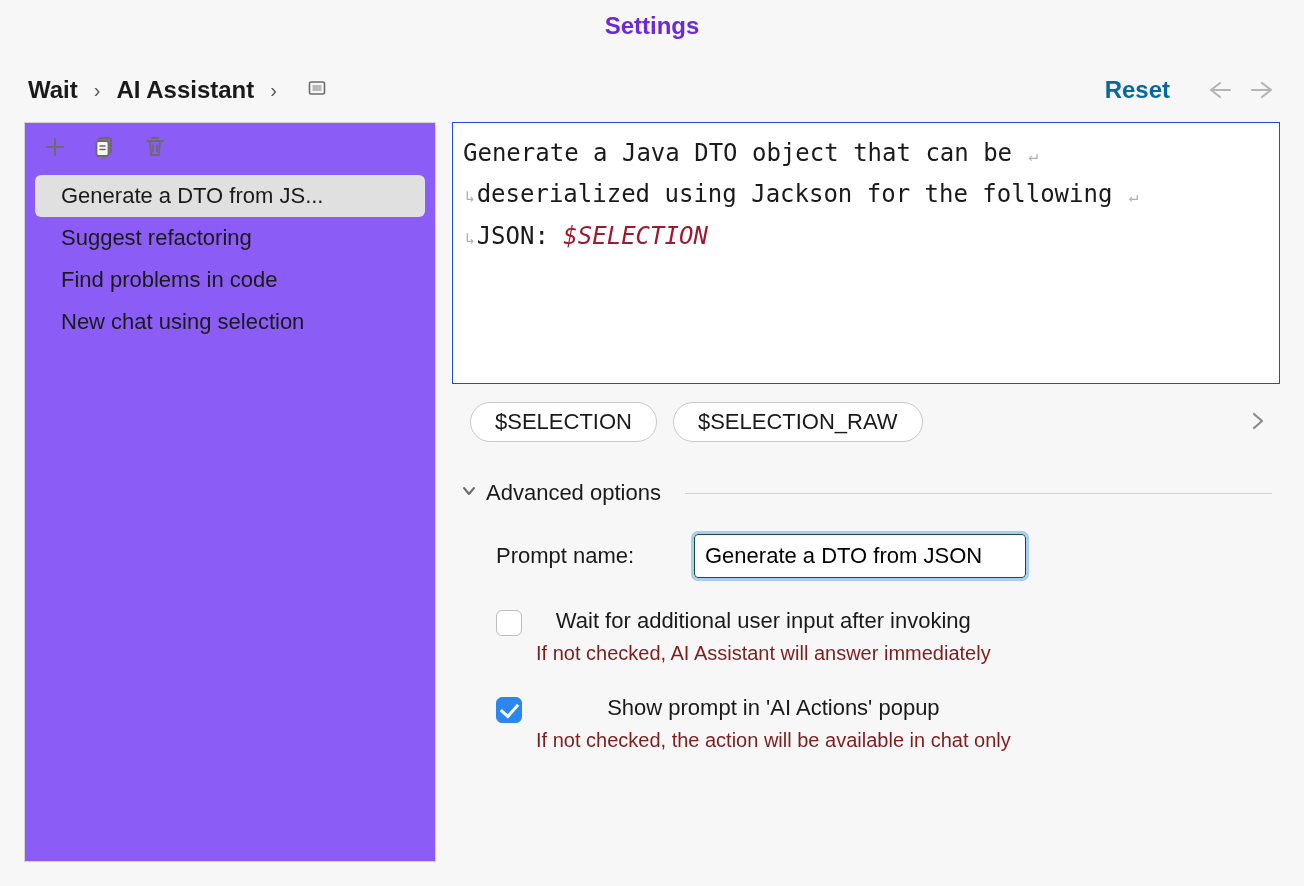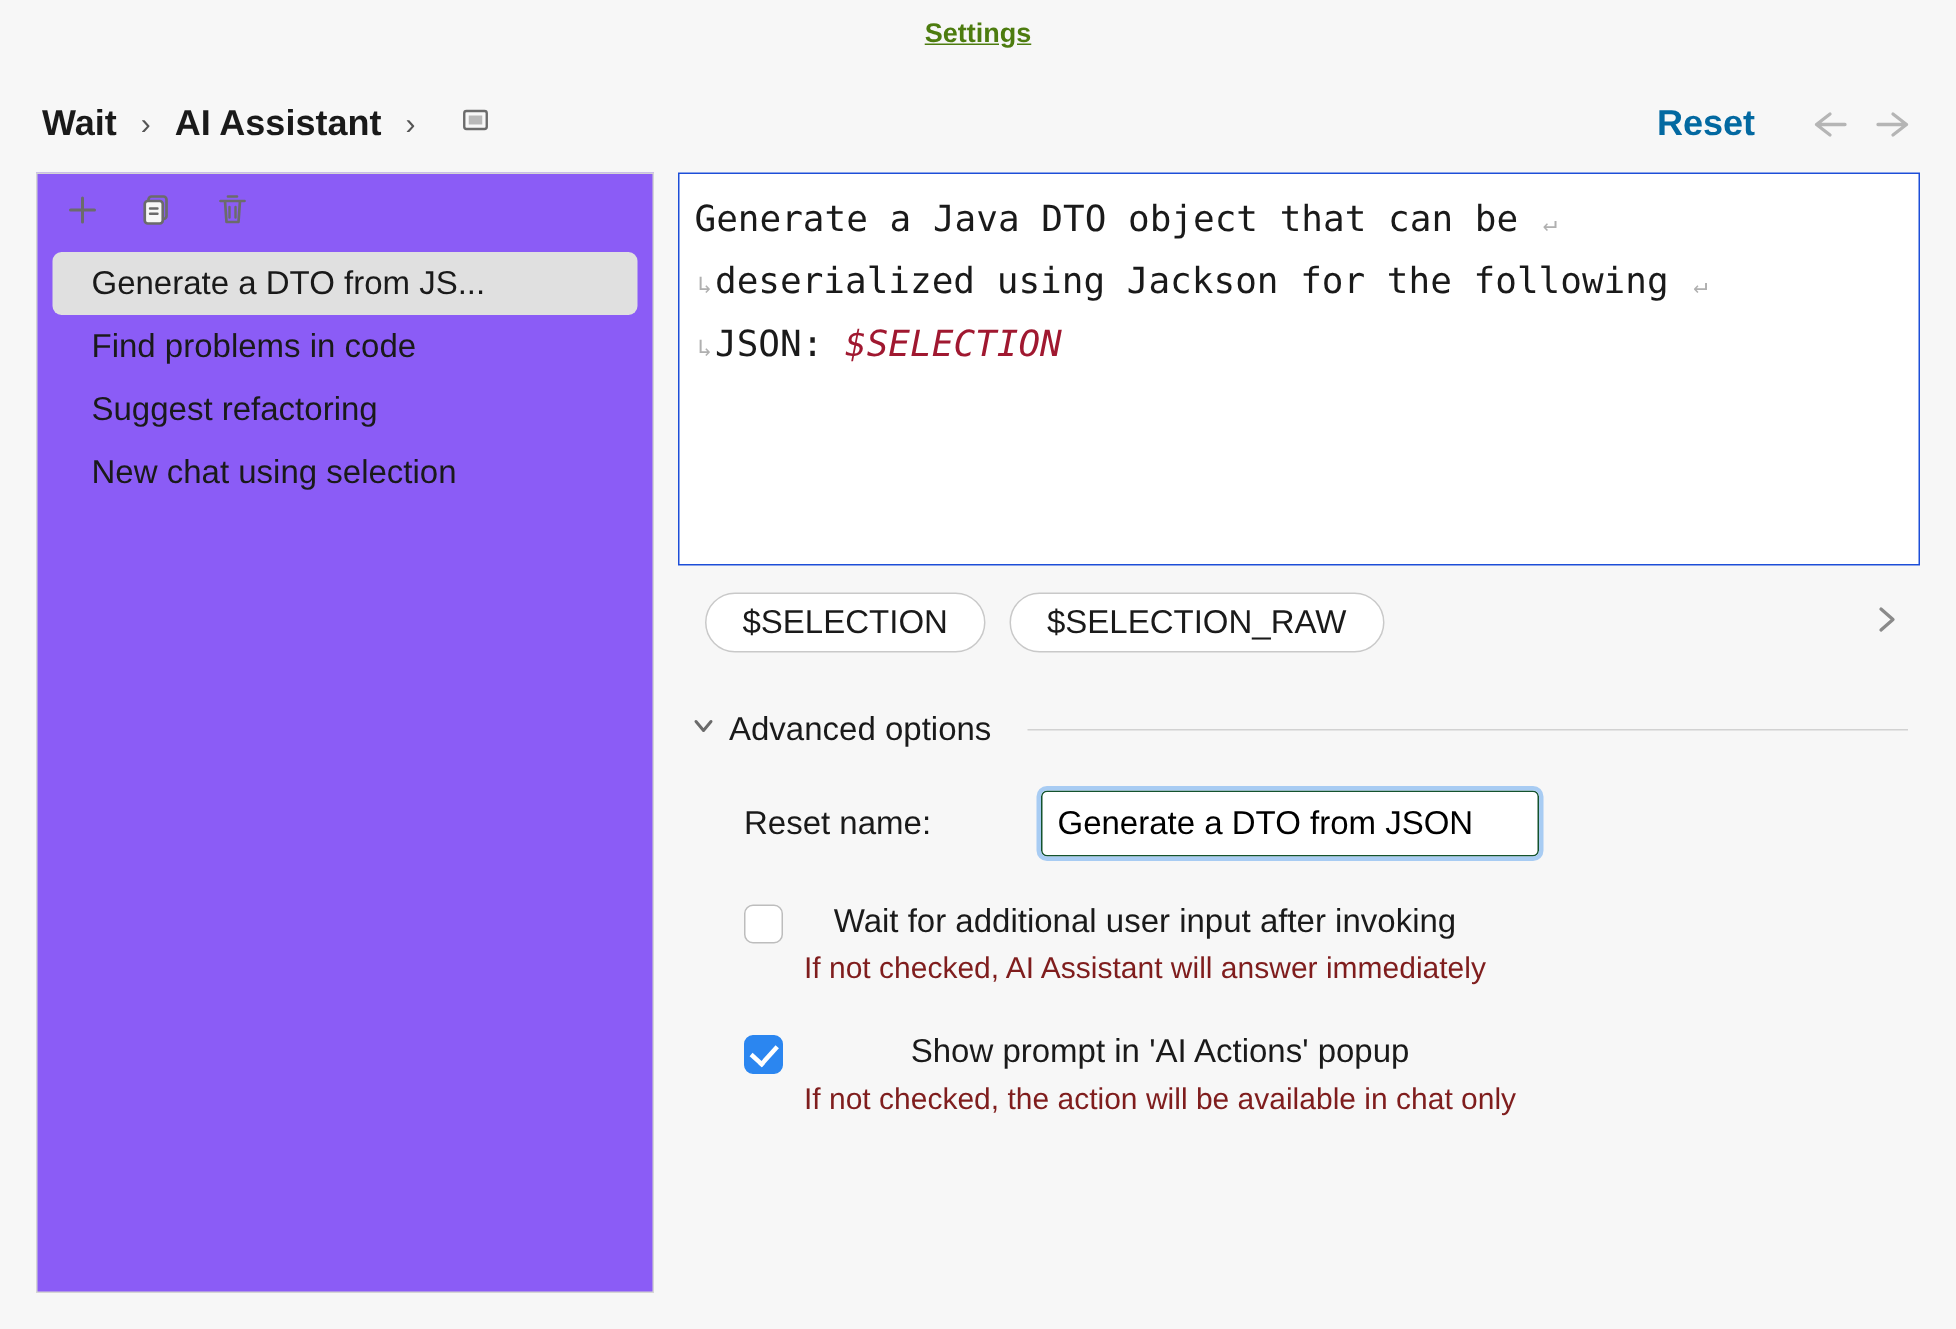--- a/index.html
+++ b/index.html
@@ -15,24 +15,23 @@
     height: 886px;
     background: #f7f7f7;
     display: flex;
     flex-direction: column;
   }
   .title-row {
     padding: 12px 0 0 0;
     text-align: center;
   }
   .title {
-    font-size: 18px;
+    font-size: 24px;
     font-weight: 700;
-    color: #4d7c0f;
-    text-decoration: underline;
+    color: #6d28d9;
   }
   .header-row {
     display: flex;
     align-items: center;
     padding: 36px 28px 18px 28px;
   }
   .breadcrumb {
     display: flex;
     align-items: center;
     gap: 16px;
@@ -287,22 +286,22 @@
         </span>
         <span class="tool-btn">
           <svg width="24" height="24" viewBox="0 0 24 24" fill="none">
               <path d="M4 6h16M9 3h6M7 6l1 14h8l1-14" stroke="#6b6b6b" stroke-width="1.8" stroke-linecap="round" stroke-linejoin="round"></path>
               <path d="M10 10v7M14 10v7" stroke="#6b6b6b" stroke-width="1.6" stroke-linecap="round"></path>
             </svg>
         </span>
       </div>
       <div class="prompt-list">
         <div class="prompt-item selected">Generate a DTO from JS...</div>
+        <div class="prompt-item">Suggest refactoring</div>
         <div class="prompt-item">Find problems in code</div>
-        <div class="prompt-item">Suggest refactoring</div>
         <div class="prompt-item">New chat using selection</div>
       </div>
     </div>
 
     <div class="right-panel">
       <div class="editor">Generate a Java DTO object that can be <span class="wrap-mark">↵</span><br><span class="wrap-mark">↳</span>deserialized using Jackson for the following <span class="wrap-mark">↵</span><br><span class="wrap-mark">↳</span>JSON: <span class="var">$SELECTION</span></div>
 
       <div class="chip-row">
         <span class="chip">$SELECTION</span>
         <span class="chip">$SELECTION_RAW</span>
@@ -319,21 +318,21 @@
           <span>
             <svg width="18" height="18" viewBox="0 0 18 18">
                 <path d="M4 6l5 6 5-6" stroke="#6b6b6b" stroke-width="2" fill="none" stroke-linecap="round" stroke-linejoin="round"></path>
               </svg>
           </span>
           <span>Advanced options</span>
           <span class="line"></span>
         </div>
 
         <div class="field-row">
-          <span class="field-label">Reset name:</span>
+          <span class="field-label">Prompt name:</span>
           <input type="text" class="text-input" value="Generate a DTO from JSON" style="">
         </div>
 
         <div class="check-row">
           <div class="checkbox"></div>
           <div class="check-texts">
             <span class="check-label">Wait for additional user input after invoking</span>
             <span class="check-hint">If not checked, AI Assistant will answer immediately</span>
           </div>
         </div>

